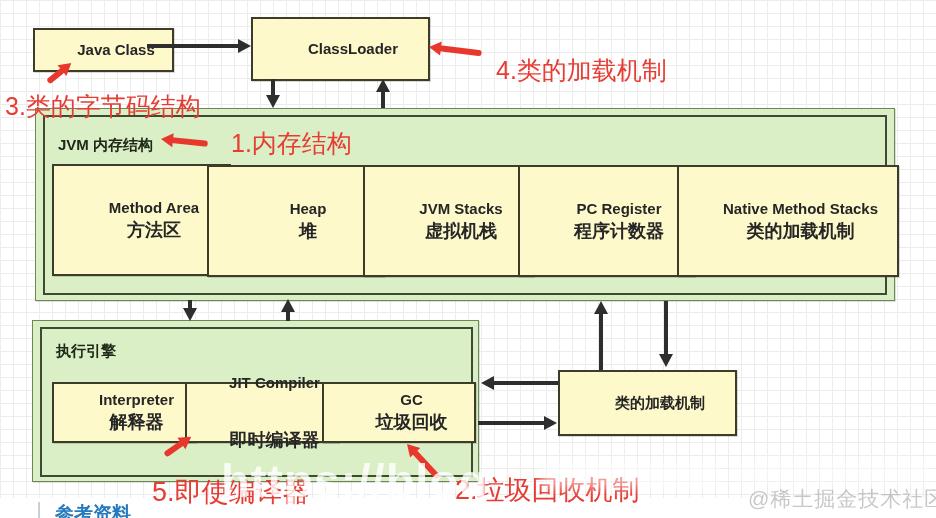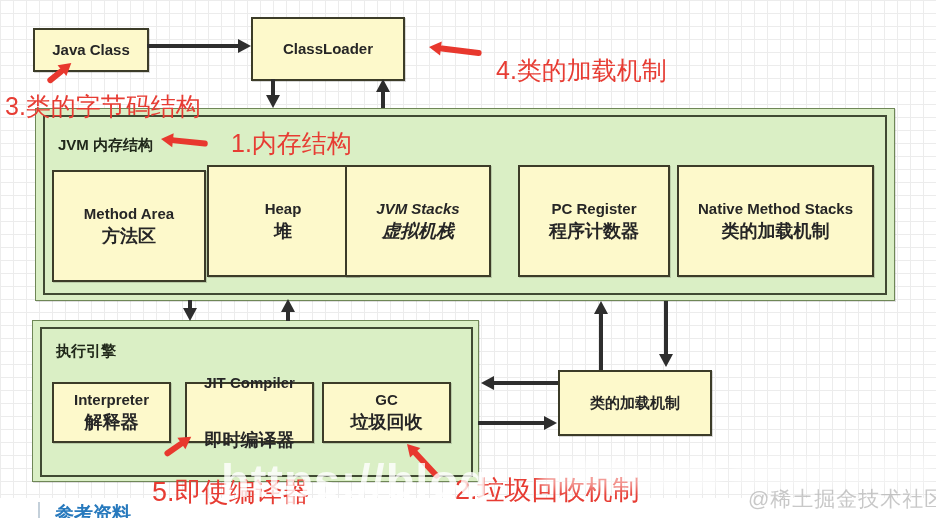--- a/index.html
+++ b/index.html
@@ -12,20 +12,21 @@
       linear-gradient(90deg, #ececec 1px, transparent 1px);
     background-size:13px 13px;
   }
   .page-bottom{position:absolute; left:0; top:498px; width:936px; height:20px; background:#ffffff; z-index:5;}
   
   .ybox{
     position:absolute; background:#fdf9cb; border:2px solid #3c3c28;
     display:flex; flex-direction:column; justify-content:center;
     font-weight:bold; color:#262626; text-align:center; z-index:10;
     box-shadow:1px 1px 0 rgba(0,0,0,0.15);
+    padding-left:25px;
   }
   .ybox .en{font-size:15px; line-height:1.35;}
   .ybox .zh{font-size:18px; line-height:1.35;}
   
   .green-outer{position:absolute; background:#daefc5; border:1px solid #6f8757; z-index:6; box-shadow:1px 1px 0 rgba(0,0,0,0.12);}
   .green-inner{position:absolute; border:2px solid #404a33; z-index:7;}
   .group-title{position:absolute; font-size:15px; font-weight:bold; color:#20281a; z-index:12; white-space:nowrap;}
   
   .shaft{position:absolute; background:#2e2e2e; z-index:14;}
   .tri{position:absolute; width:0; height:0; z-index:14;}
@@ -73,29 +74,29 @@
 
   <div class="shaft" style="left:271px; top:79px; width:4px; height:17px;"></div>
   <div class="tri down" style="left:266px; top:95px;"></div>
   <div class="tri up" style="left:376px; top:79px;"></div>
   <div class="shaft" style="left:381px; top:91px; width:4px; height:17px;"></div>
 
   <div class="green-outer" style="left:35px; top:108px; width:858px; height:191px;"></div>
   <div class="green-inner" style="left:43px; top:115px; width:840px; height:176px;"></div>
   <div class="group-title" style="left:58px; top:136px;">JVM 内存结构</div>
 
-  <div class="ybox" style="left:52px; top:170px; width:150px; height:108px;">
+  <div class="ybox" style="left:52px; top:164px; width:150px; height:108px;">
     <div class="en">Method Area</div>
     <div class="zh">方法区</div>
   </div>
   <div class="ybox" style="left:207px; top:165px; width:148px; height:108px;">
     <div class="en">Heap</div>
     <div class="zh">堆</div>
   </div>
-  <div class="ybox" style="left:345px; top:165px; width:142px; height:108px;font-style:italic;">
+  <div class="ybox" style="left:363px; top:165px; width:142px; height:108px;">
     <div class="en">JVM Stacks</div>
     <div class="zh">虚拟机栈</div>
   </div>
   <div class="ybox" style="left:518px; top:165px; width:148px; height:108px;">
     <div class="en">PC Register</div>
     <div class="zh">程序计数器</div>
   </div>
   <div class="ybox" style="left:677px; top:165px; width:193px; height:108px;">
     <div class="en">Native Method Stacks</div>
     <div class="zh">类的加载机制</div>

